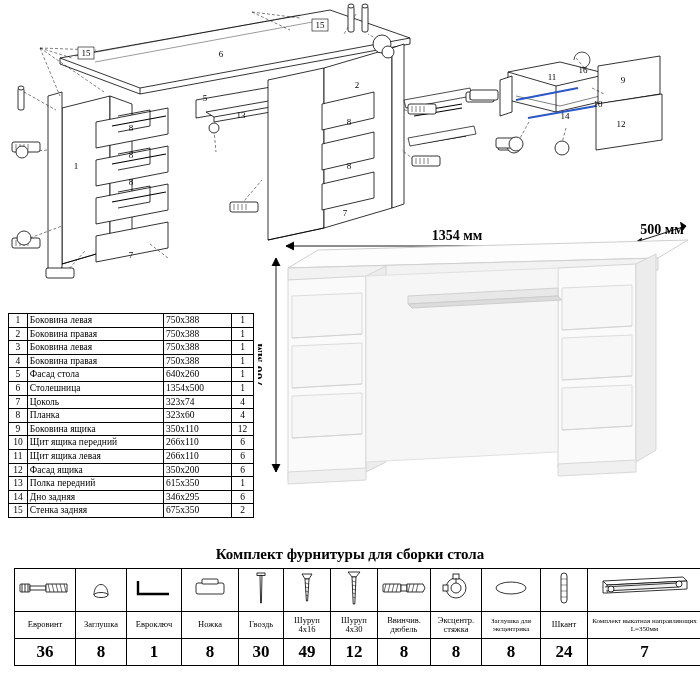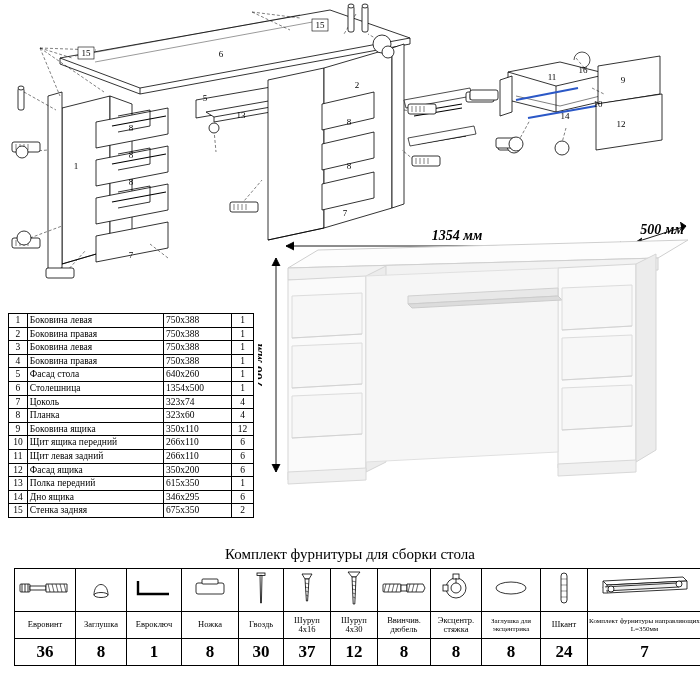--- a/index.html
+++ b/index.html
@@ -31,26 +31,26 @@
     line-height:12.6px;
     white-space:nowrap;
     overflow:hidden;
   }
   .pt-num{width:13px;text-align:center;}
   .pt-name{width:125px;text-align:left;}
   .pt-size{width:60px;text-align:left;}
   .pt-qty{width:16px;text-align:center;}
 
   
-  .viewbox{position:absolute;left:258px;top:222px;width:438px;height:318px;font-style:italic;}
+  .viewbox{position:absolute;left:258px;top:222px;width:438px;height:318px;}
 
   
   .kit-title{
     position:absolute;left:0;top:546px;width:700px;
-    text-align:center;font-size:15px;font-weight:normal;
+    text-align:center;font-size:15px;font-weight:bold;
     font-family:"Liberation Serif", serif;
   }
   .kit-table{
     position:absolute;left:14px;top:568px;width:688px;
     border-collapse:collapse;
     font-family:Liberation Serif, serif;
   }
   .kit-table td{border:1px solid #000;text-align:center;vertical-align:middle;}
   .kit-icon{height:40px;}
   .kit-name{height:26px;font-size:8.5px;line-height:9.5px;padding:0 1px;}
@@ -376,39 +376,39 @@
         <td class="pt-qty">12</td>
       </tr>
       <tr>
         <td class="pt-num">10</td>
         <td class="pt-name">Щит ящика передний</td>
         <td class="pt-size">266x110</td>
         <td class="pt-qty">6</td>
       </tr>
       <tr>
         <td class="pt-num">11</td>
-        <td class="pt-name">Щит левая задний</td>
+        <td class="pt-name">Щит ящика левая</td>
         <td class="pt-size">266x110</td>
         <td class="pt-qty">6</td>
       </tr>
       <tr>
         <td class="pt-num">12</td>
         <td class="pt-name">Фасад ящика</td>
         <td class="pt-size">350x200</td>
         <td class="pt-qty">6</td>
       </tr>
       <tr>
         <td class="pt-num">13</td>
         <td class="pt-name">Полка передний</td>
         <td class="pt-size">615x350</td>
         <td class="pt-qty">1</td>
       </tr>
       <tr>
         <td class="pt-num">14</td>
-        <td class="pt-name">Дно ящика</td>
+        <td class="pt-name">Дно задняя</td>
         <td class="pt-size">346x295</td>
         <td class="pt-qty">6</td>
       </tr>
       <tr>
         <td class="pt-num">15</td>
         <td class="pt-name">Стенка задняя</td>
         <td class="pt-size">675x350</td>
         <td class="pt-qty">2</td>
       </tr>
     </tbody>
@@ -567,29 +567,29 @@
         <td class="kit-name">Заглушка</td>
         <td class="kit-name">Евроключ</td>
         <td class="kit-name">Ножка</td>
         <td class="kit-name">Гвоздь</td>
         <td class="kit-name">Шуруп 4х16</td>
         <td class="kit-name">Шуруп 4х30</td>
         <td class="kit-name">Ввинчив. дюбель</td>
         <td class="kit-name">Эксцентр. стяжка</td>
         <td class="kit-name small">Заглушка для эксцентрика</td>
         <td class="kit-name">Шкант</td>
-        <td class="kit-name small">Комплект фурнитуры направляющих L=350мм</td>
+        <td class="kit-name small">Комплект выкатная направляющих L=350мм</td>
       </tr>
       <tr>
         <td class="kit-qty">36</td>
         <td class="kit-qty">8</td>
         <td class="kit-qty">1</td>
         <td class="kit-qty">8</td>
         <td class="kit-qty">30</td>
-        <td class="kit-qty">37</td>
+        <td class="kit-qty">49</td>
         <td class="kit-qty">12</td>
         <td class="kit-qty">8</td>
         <td class="kit-qty">8</td>
         <td class="kit-qty">8</td>
         <td class="kit-qty">24</td>
         <td class="kit-qty">7</td>
       </tr>
     </tbody>
   </table>
 

